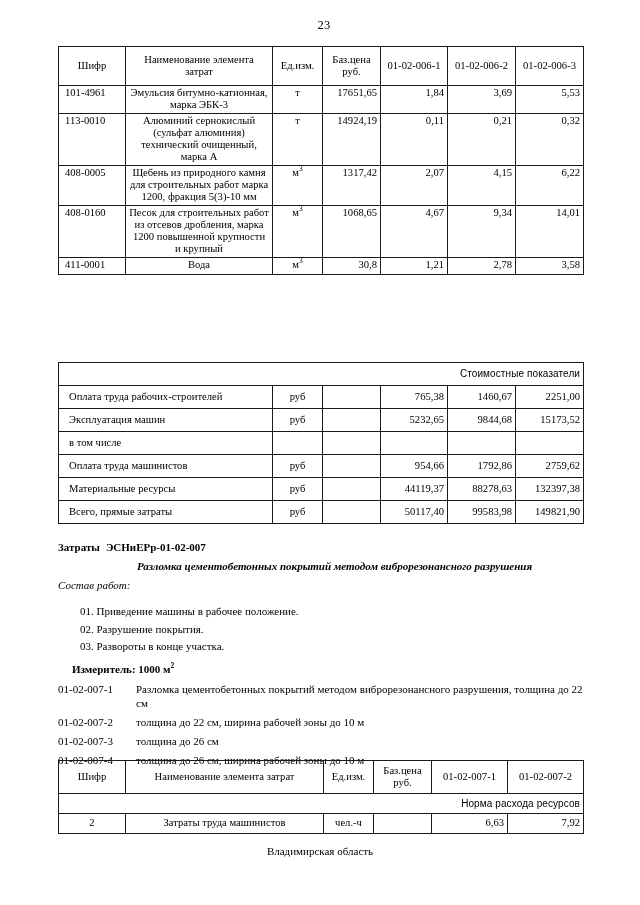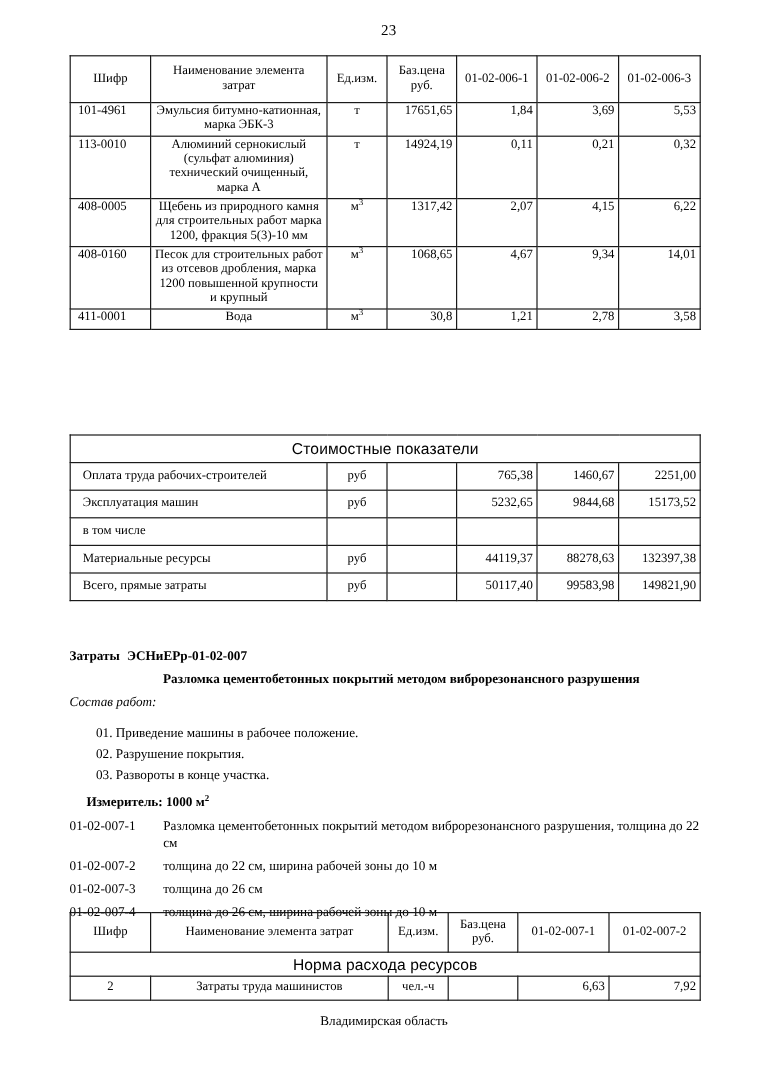--- a/index.html
+++ b/index.html
@@ -74,22 +74,22 @@
   #table-resources tbody tr td.code-cell {
     text-align: left;
     padding-left: 6px;
   }
   .num-cell { text-align: right; padding-right: 6px; }
   sup { font-size: 7.5px; vertical-align: super; line-height: 0; }
 
   
   .band-row td {
     font-family: "Liberation Sans", "DejaVu Sans", sans-serif;
-    font-size: 13px;
-    text-align: center;
+    font-size: 10px;
+    text-align: right;
     padding-right: 8px;
     height: 13px;
     vertical-align: middle;
     letter-spacing: .1px;
   }
 
   
   #table-summary {
     position: absolute;
     left: 58px;
@@ -122,20 +122,21 @@
     font-size: 11px;
     margin: 0 0 5px 0;
   }
   .tbl-caption .cap-label { margin-right: 6px; }
   .tbl-title {
     font-weight: bold;
     font-size: 11px;
     text-align: center;
     margin: 0 0 4px 0;
     padding-left: 28px;
+    font-style: italic;
   }
   .works-head {
     font-style: italic;
     font-size: 11px;
     margin: 0 0 4px 0;
   }
   ul.works-list {
     list-style: none;
     margin: 12px 0 8px 0;
     padding: 0 0 0 22px;
@@ -310,20 +311,28 @@
         <td class="num-cell bold">9844,68</td>
         <td class="num-cell bold">15173,52</td>
       </tr>
       <tr>
         <td class="label">в том числе</td>
         <td class="unit"></td>
         <td class="num-cell"></td>
         <td class="num-cell"></td>
         <td class="num-cell"></td>
         <td class="num-cell"></td>
+      </tr>
+      <tr>
+        <td class="label">Оплата труда машинистов</td>
+        <td class="unit">руб</td>
+        <td class="num-cell"></td>
+        <td class="num-cell">954,66</td>
+        <td class="num-cell">1792,86</td>
+        <td class="num-cell">2759,62</td>
       </tr>
       <tr>
         <td class="label bold">Материальные ресурсы</td>
         <td class="unit bold">руб</td>
         <td class="num-cell"></td>
         <td class="num-cell bold">44119,37</td>
         <td class="num-cell bold">88278,63</td>
         <td class="num-cell bold">132397,38</td>
       </tr>
       <tr>

